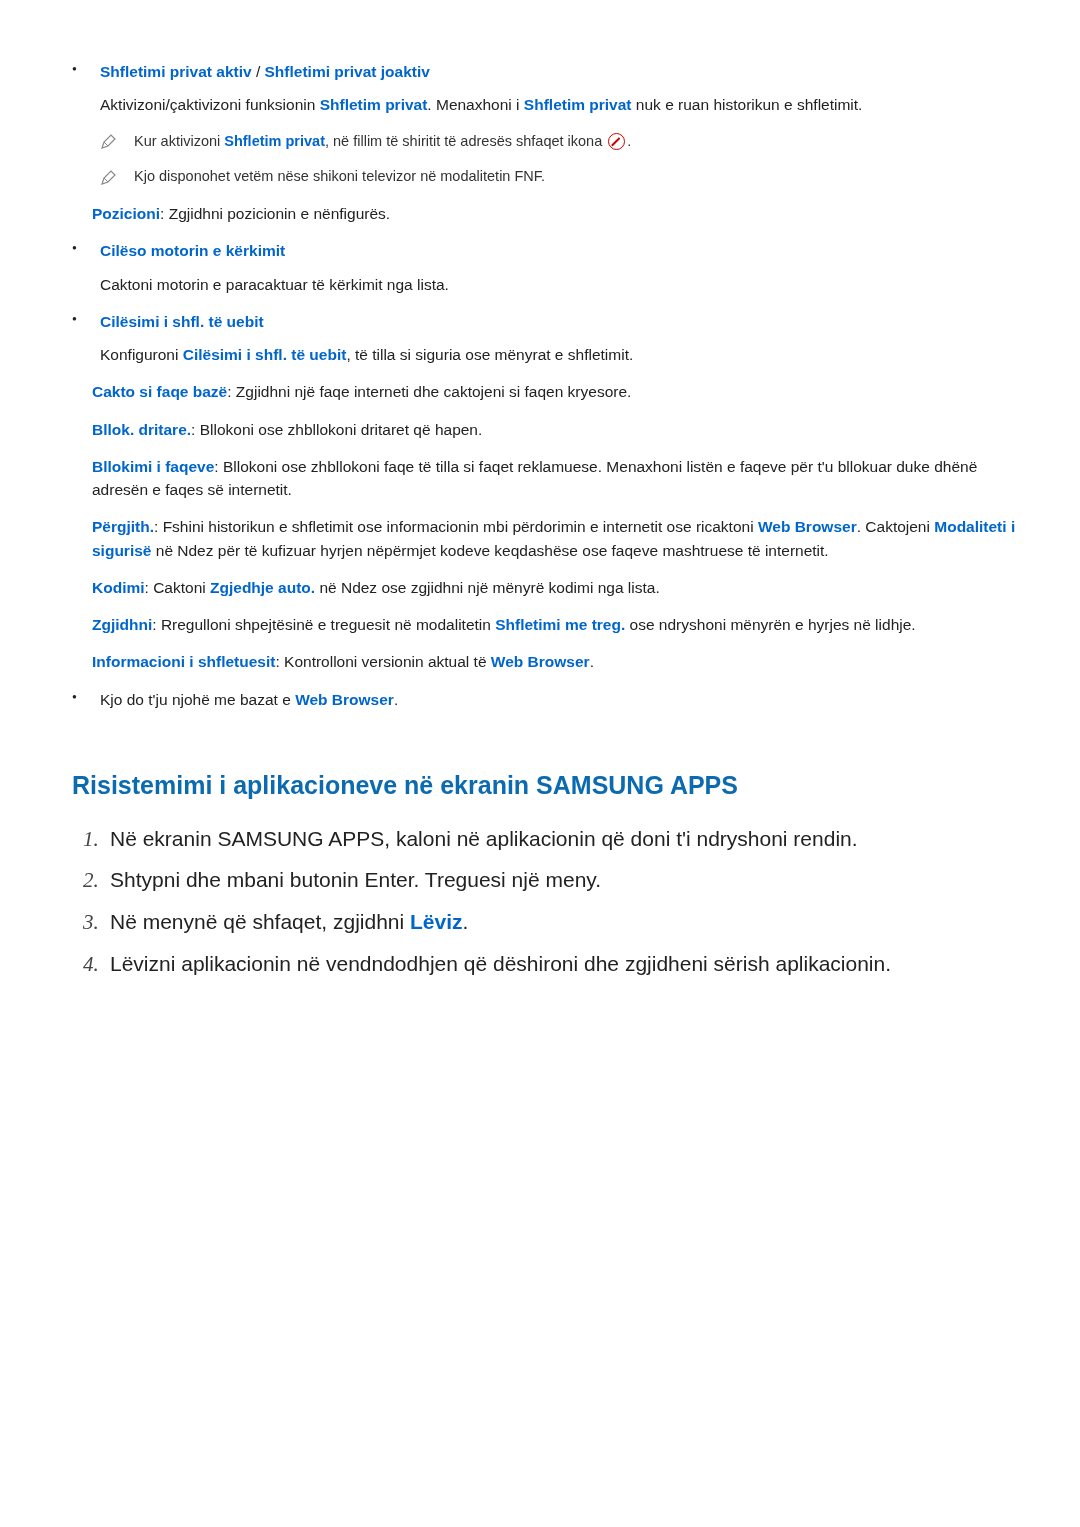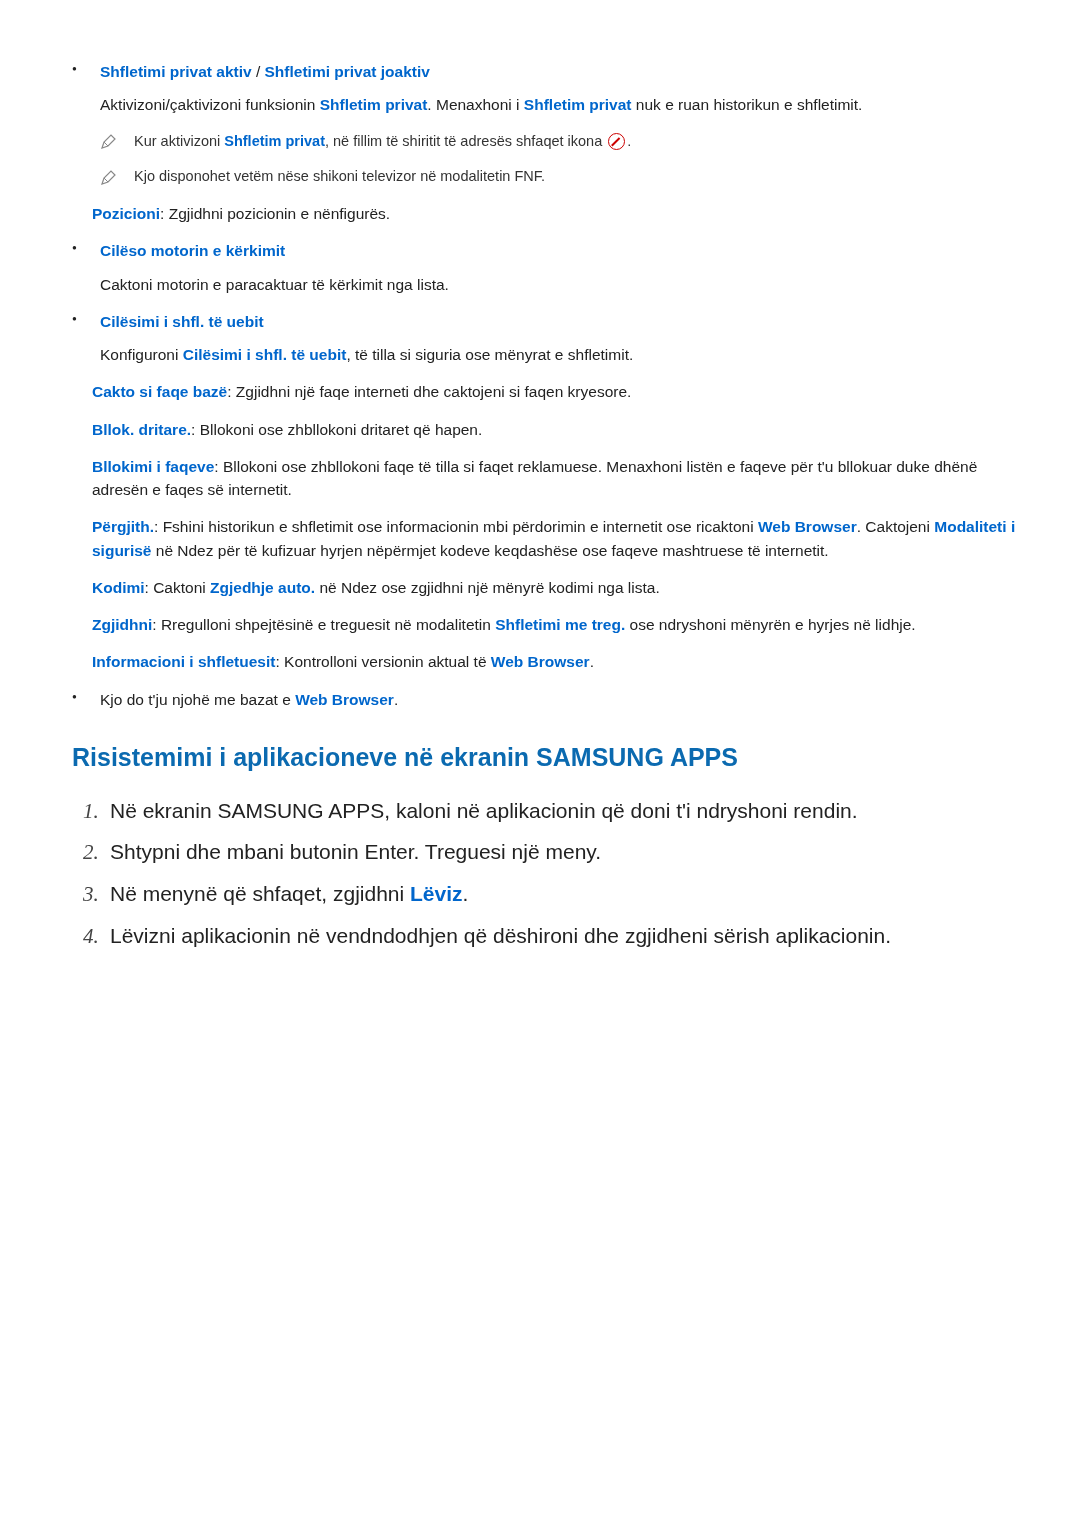--- a/index.html
+++ b/index.html
@@ -73,21 +73,21 @@
     left: 1px; top: 7px;
     width: 11px;
     height: 1.5px;
     background: #cc0000;
     transform: rotate(-45deg);
   }
   .h2 {
     color: #0b6ab0;
     font-size: 25px;
     font-weight: bold;
-    margin-top: 32px;
+    margin-top: 60px;
     margin-bottom: 22px;
   }
   ol.steps {
     margin: 0 0 0 8px;
     padding: 0 0 0 24px;
     font-style: normal;
   }
   ol.steps > li {
     font-size: 21px;
     line-height: 1.6;

